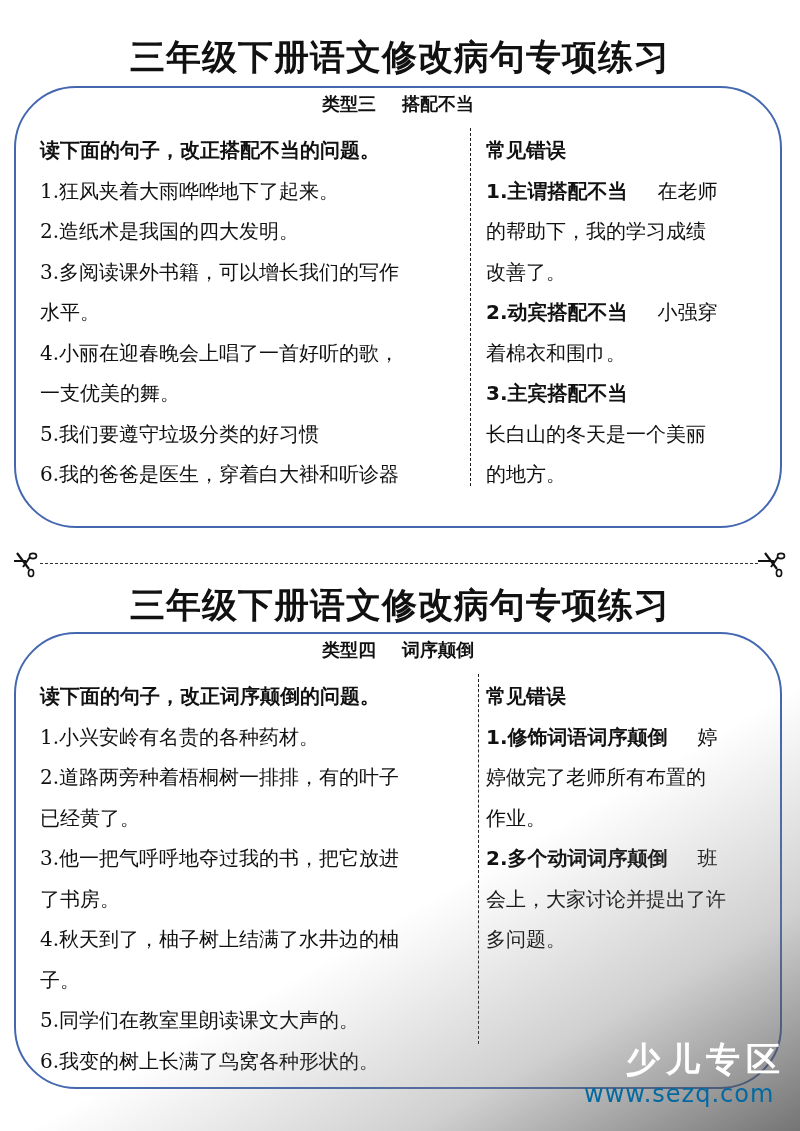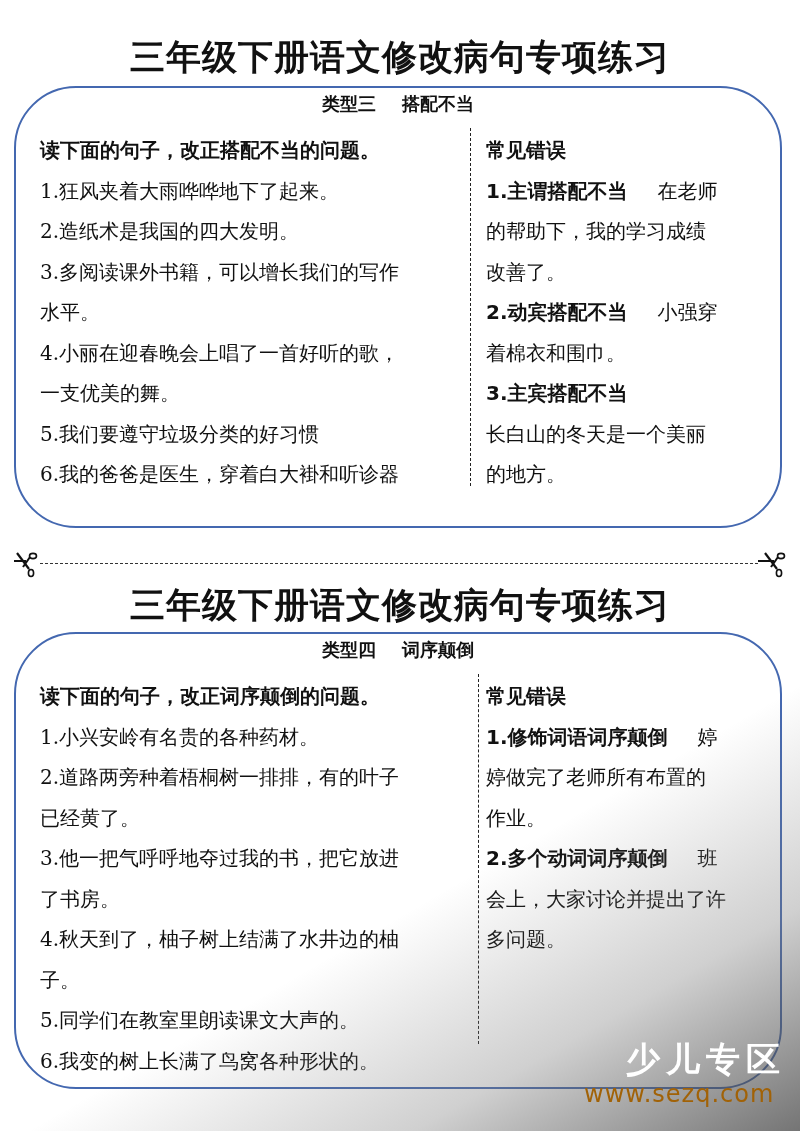--- a/index.html
+++ b/index.html
@@ -42,21 +42,21 @@
     background:
       linear-gradient(150deg, rgba(255,255,255,0) 72%, rgba(120,120,120,0.35) 86%, rgba(70,70,70,0.75) 100%);
   }
   .wm-cn {
     position:absolute; left:614px; top:1037px; font-size:34px; font-weight:bold;
     color:#ffffff; letter-spacing:6px;
     font-family:"DejaVu Sans","Liberation Sans",sans-serif;
     margin-left:12px;
   }
   .wm-url {
-    position:absolute; left:584px; top:1080px; font-size:24px; color:#a16207;
+    position:absolute; left:584px; top:1080px; font-size:24px; color:#0369a1;
     font-family:"DejaVu Sans","Liberation Sans",sans-serif; letter-spacing:1px;
   }
 </style>
 </head>
 <body>
 
 <div class="page-title" style="top:34px;">三年级下册语文修改病句专项练习</div>
 
 <div class="box" style="top:86px; height:442px;">
   <div class="box-subtitle">

